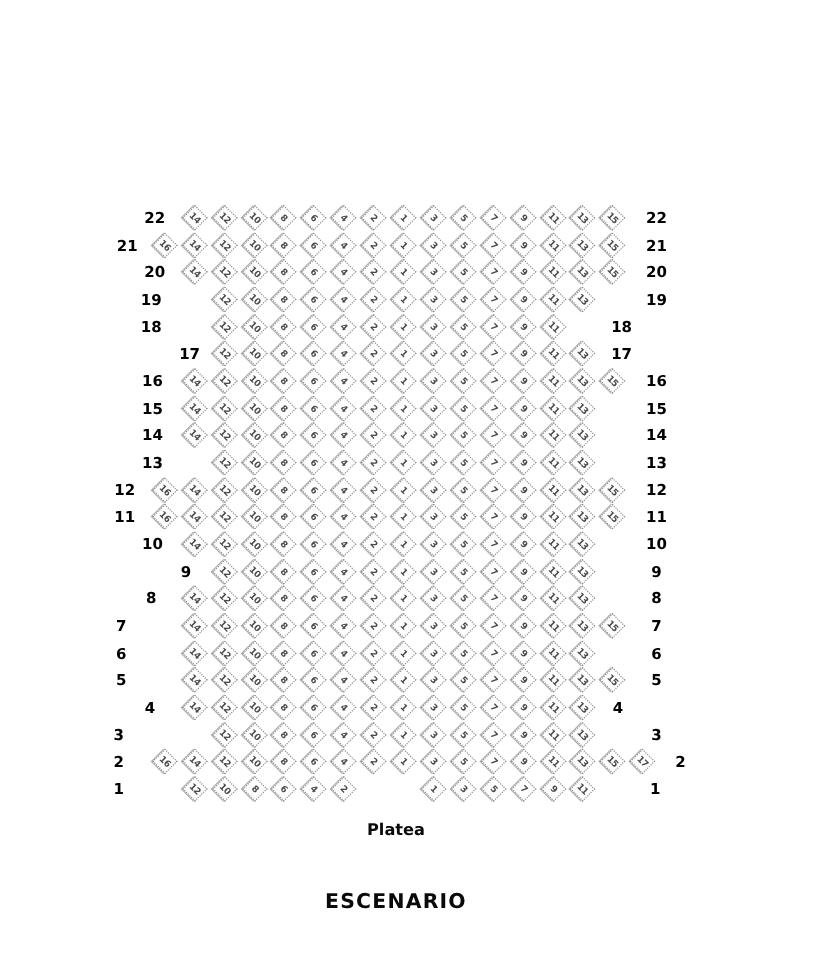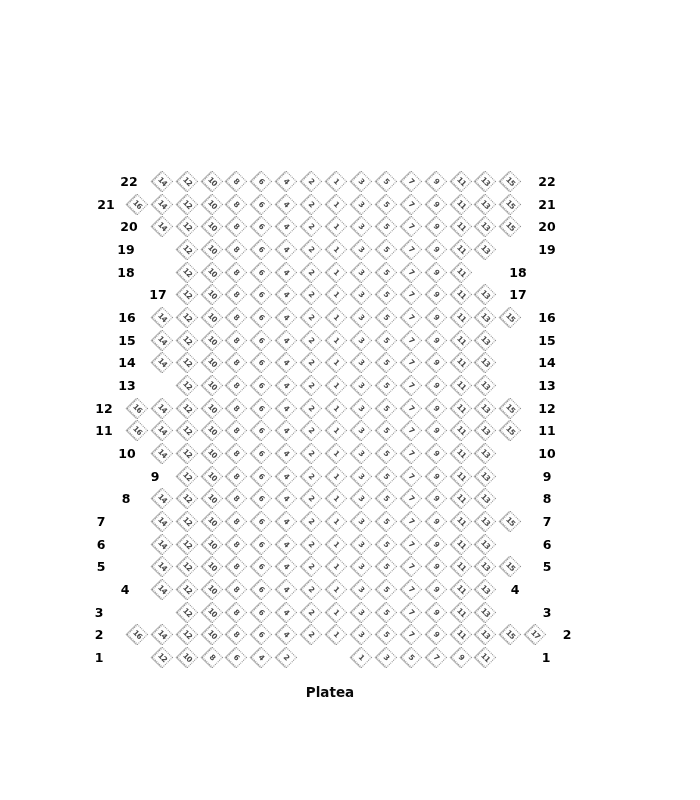--- a/index.html
+++ b/index.html
@@ -1024,13 +1024,14 @@
       <div class="seat" style="left: 461.5px; top: 658.1px;">
         <span>9</span>
       </div>
       <div class="seat" style="left: 486.4px; top: 658.1px;">
         <span>11</span>
       </div>
       <div class="rlabel" style="left: 99px; top: 658.1px;">1</div>
       <div class="rlabel" style="left: 546px; top: 658.1px;">1</div>
     </div>
   <div class="section-label">Platea</div>
+  <div class="stage-label">ESCENARIO</div>
 </div>
 
 </body></html>

